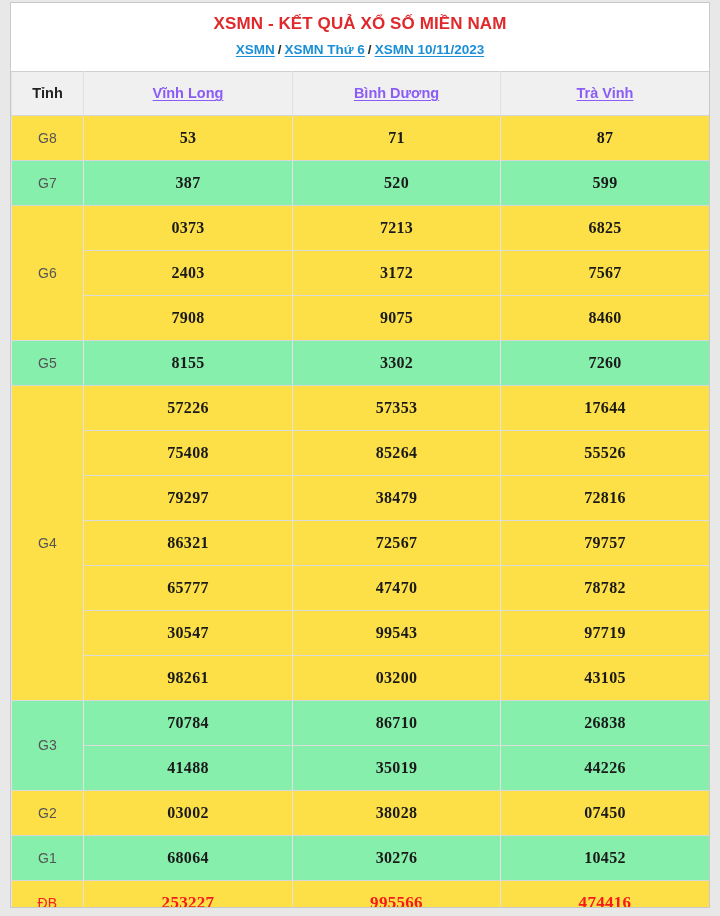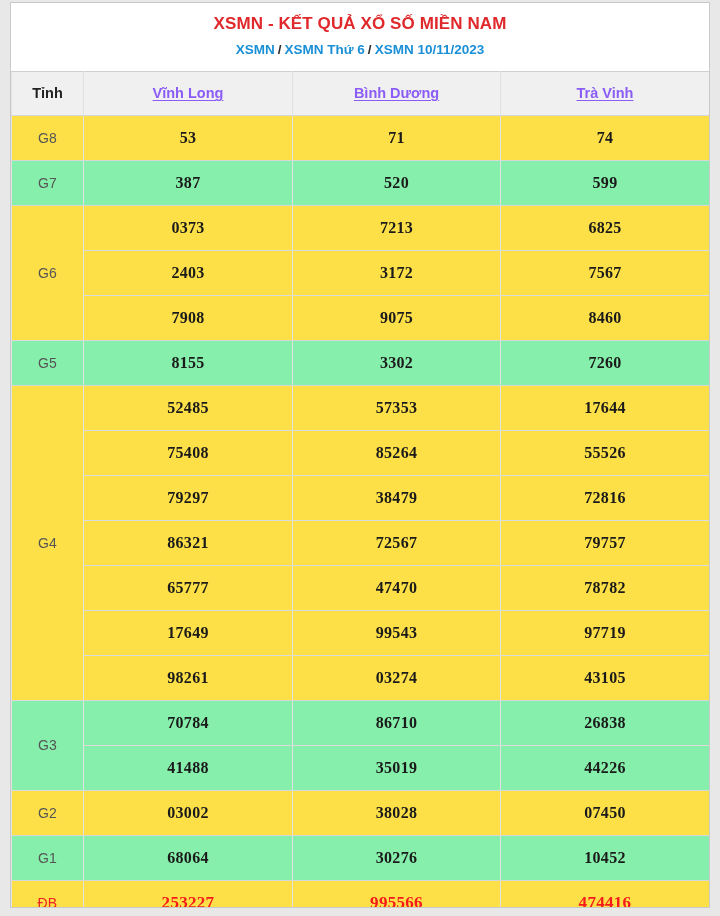--- a/index.html
+++ b/index.html
@@ -50,20 +50,21 @@
 
   .breadcrumb {
     font-size: 13.5px;
     font-weight: 700;
     color: #333333;
     line-height: 1.4;
     white-space: nowrap;
   }
   .breadcrumb a {
     color: #1a8fd6;
+    text-decoration: underline;
     text-underline-offset: 2px;
     cursor: pointer;
   }
   .breadcrumb .sep {
     color: #2c2c2c;
     padding: 0 3px;
   }
 
   
   table.result {
@@ -167,21 +168,21 @@
           <th class="prov">
             <a>Trà Vinh</a>
           </th>
         </tr>
       </thead>
       <tbody id="result-body">
           <tr class="even grp-start grp-end">
             <td class="glabel" rowspan="1">G8</td>
             <td class="num">53</td>
             <td class="num">71</td>
-            <td class="num">74</td>
+            <td class="num">87</td>
           </tr>
           <tr class="odd grp-start grp-end">
             <td class="glabel" rowspan="1">G7</td>
             <td class="num">387</td>
             <td class="num">520</td>
             <td class="num">599</td>
           </tr>
           <tr class="even grp-start">
             <td class="glabel" rowspan="3">G6</td>
             <td class="num">0373</td>
@@ -199,21 +200,21 @@
             <td class="num">8460</td>
           </tr>
           <tr class="odd grp-start grp-end">
             <td class="glabel" rowspan="1">G5</td>
             <td class="num">8155</td>
             <td class="num">3302</td>
             <td class="num">7260</td>
           </tr>
           <tr class="even grp-start">
             <td class="glabel" rowspan="7">G4</td>
-            <td class="num">52485</td>
+            <td class="num">57226</td>
             <td class="num">57353</td>
             <td class="num">17644</td>
           </tr>
           <tr class="even">
             <td class="num">75408</td>
             <td class="num">85264</td>
             <td class="num">55526</td>
           </tr>
           <tr class="even">
             <td class="num">79297</td>
@@ -224,27 +225,27 @@
             <td class="num">86321</td>
             <td class="num">72567</td>
             <td class="num">79757</td>
           </tr>
           <tr class="even">
             <td class="num">65777</td>
             <td class="num">47470</td>
             <td class="num">78782</td>
           </tr>
           <tr class="even">
-            <td class="num">17649</td>
+            <td class="num">30547</td>
             <td class="num">99543</td>
             <td class="num">97719</td>
           </tr>
           <tr class="even grp-end">
             <td class="num">98261</td>
-            <td class="num">03274</td>
+            <td class="num">03200</td>
             <td class="num">43105</td>
           </tr>
           <tr class="odd grp-start">
             <td class="glabel" rowspan="2">G3</td>
             <td class="num">70784</td>
             <td class="num">86710</td>
             <td class="num">26838</td>
           </tr>
           <tr class="odd grp-end">
             <td class="num">41488</td>

